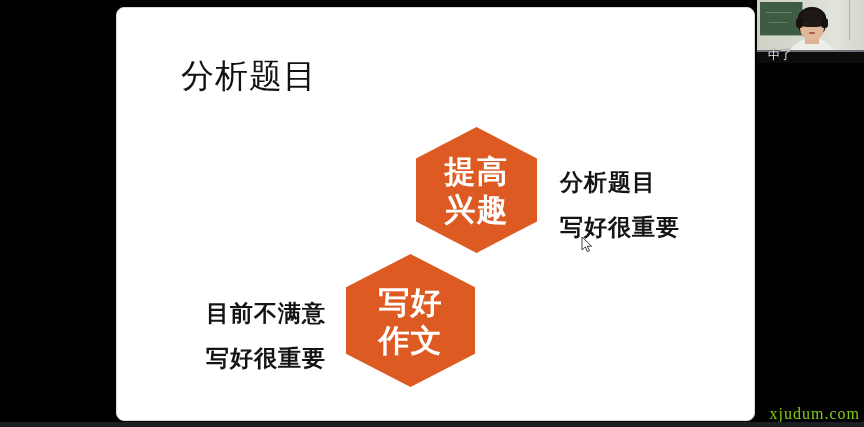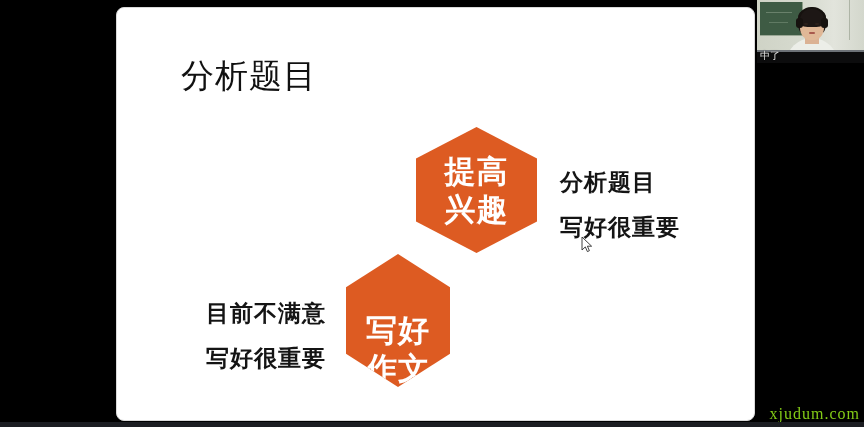--- a/index.html
+++ b/index.html
@@ -81,23 +81,22 @@
 
   #hex-top {
     left: 299px;      
     top: 119px;       
     width: 121px;
     height: 126px;
   }
   #hex-bottom {
     left: 229px;      
     top: 246px;       
-    width: 104px;
+    width: 129px;
     height: 133px;
-    justify-content: flex-end;
   }
 
   
   .annot {
     position: absolute;
     font-family: "DejaVu Serif", "Liberation Serif", serif;
     font-weight: 700;
     font-size: 23px;
     line-height: 30px;
     color: #141414;
@@ -269,24 +268,24 @@
   }
   .vid-desk-edge {
     position: absolute;
     left: 0; top: 50px;
     width: 107px; height: 2px;
     background: #6d7277;
   }
   
   #video-overlay-label {
     position: absolute;
-    left: 3px;
+    left: 11px;
     top: 51px;
     font-family: "DejaVu Sans", sans-serif;
-    font-size: 10px;
+    font-size: 12px;
     line-height: 9px;
     color: #e8e8e8;
     letter-spacing: 0px;
     white-space: nowrap;
     text-shadow: 0 0 2px #000;
   }
 
   
   #watermark {
     position: absolute;

